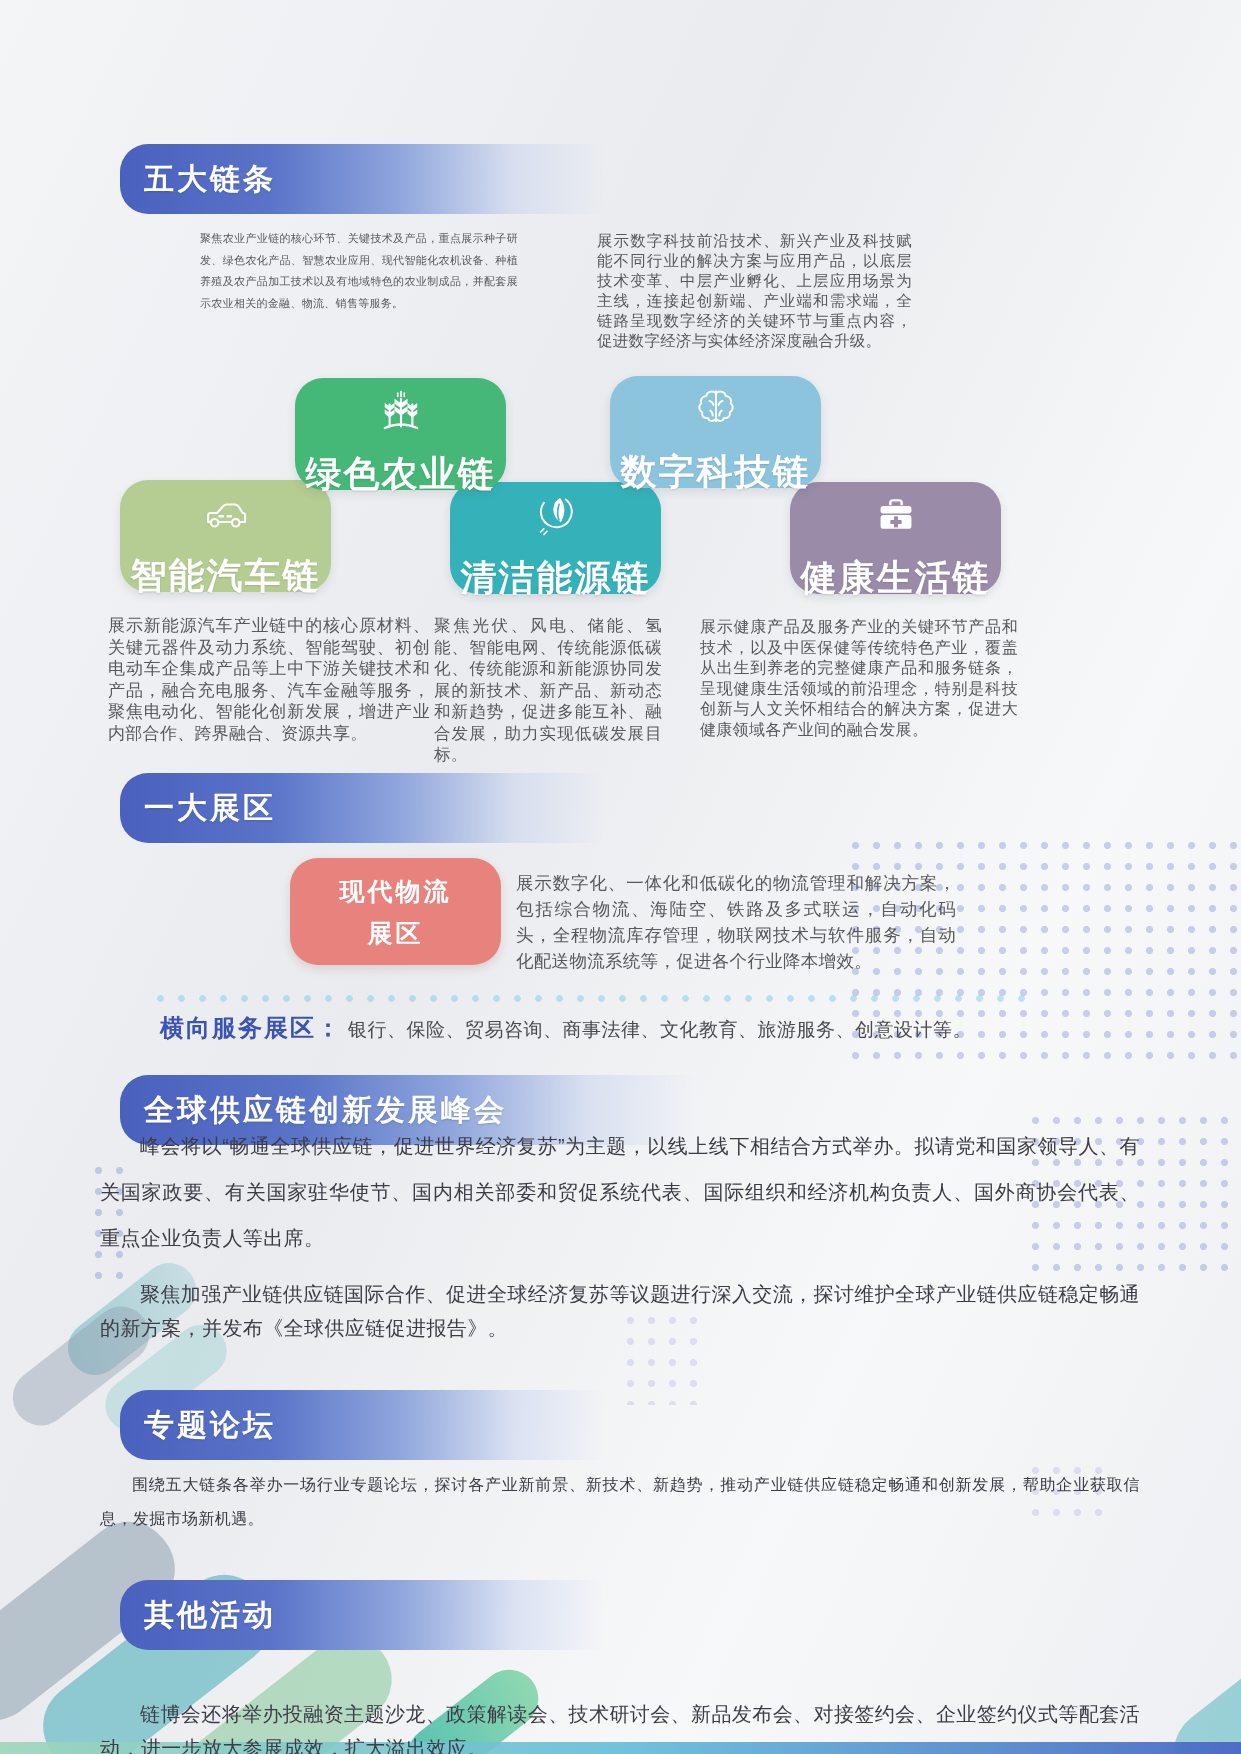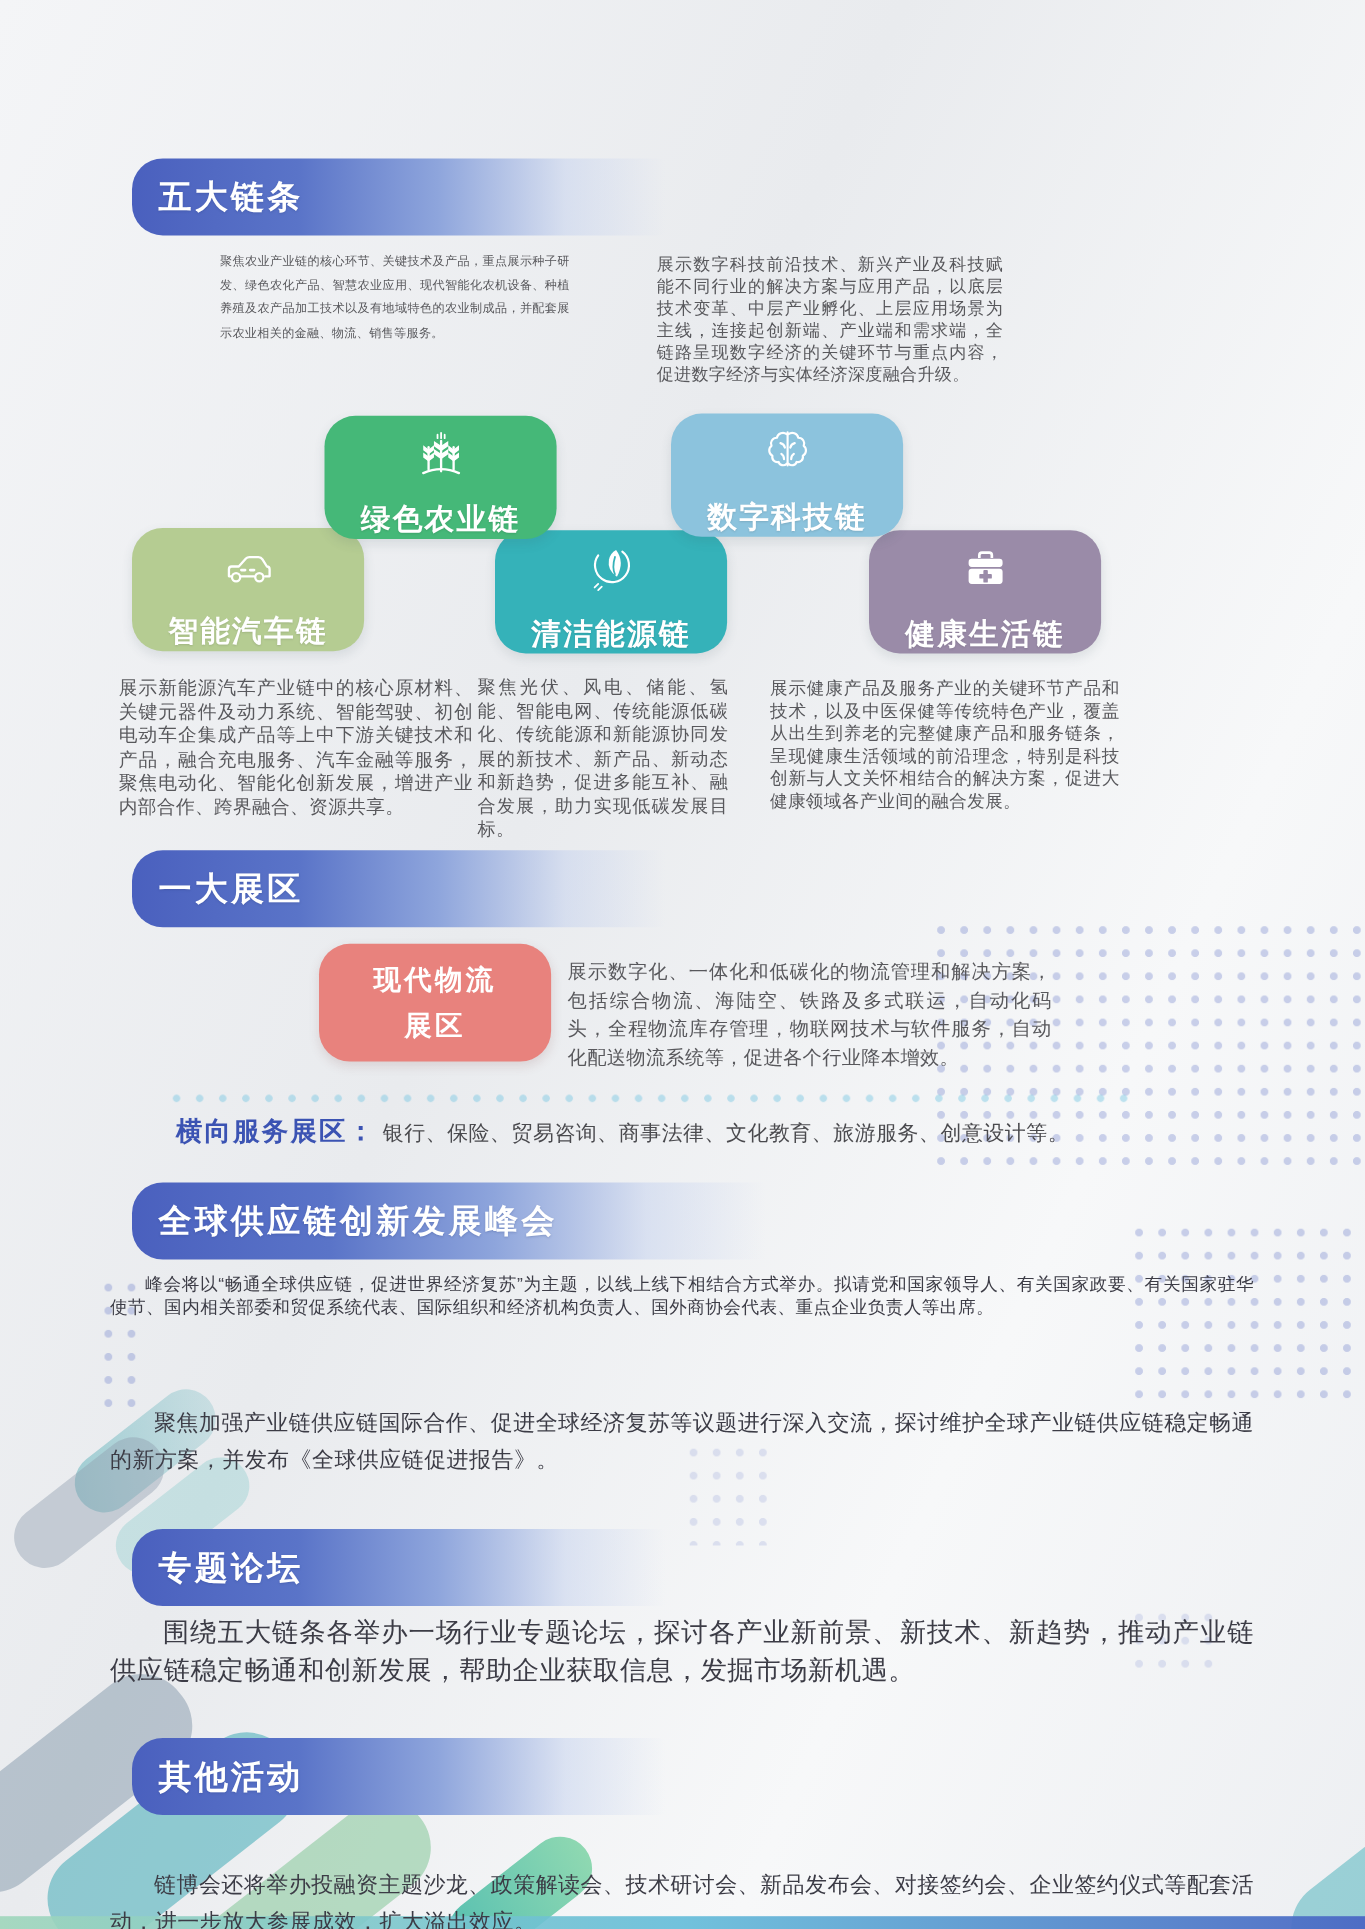--- a/index.html
+++ b/index.html
@@ -16,21 +16,21 @@
     color:#fff;font-size:30px;font-weight:bold;letter-spacing:3px;
     text-shadow:0 1px 2px rgba(40,60,120,.25);
   }
   .para{position:absolute;color:#58585c;text-align:justify;letter-spacing:.3px;}
   .bigpara{position:absolute;color:#3c3c46;text-align:justify;text-indent:2em;letter-spacing:.4px;}
   .card{
     position:absolute;width:211px;height:112px;border-radius:28px;
     display:flex;flex-direction:column;align-items:center;justify-content:flex-start;
     padding-top:7px;box-sizing:border-box;box-shadow:0 4px 10px rgba(60,80,90,.12);
   }
-  .clabel{color:#fff;font-size:27px;font-weight:bold;letter-spacing:2px;margin-top:13px;
+  .clabel{color:#fff;font-size:36px;font-weight:bold;letter-spacing:2px;margin-top:13px;
     text-shadow:0 1px 2px rgba(0,0,0,.12);}
   .cicon{height:56px;display:flex;align-items:center;justify-content:center;}
   .logcard{
     position:absolute;left:290px;top:858px;width:211px;height:107px;border-radius:28px;
     background:#e8827d;display:flex;flex-direction:column;align-items:center;justify-content:center;
     color:#fff;font-size:25px;font-weight:bold;letter-spacing:3px;line-height:42px;
     box-shadow:0 4px 10px rgba(120,60,60,.15);
   }
   .hline{position:absolute;left:160px;top:1012px;display:flex;align-items:baseline;white-space:nowrap;}
   .hlabel{color:#3b53b3;font-size:24px;font-weight:bold;letter-spacing:2px;}
@@ -168,26 +168,26 @@
   <div class="para" style="left:516px;top:870px;width:440px;font-size:17.5px;line-height:26px;">展示数字化、一体化和低碳化的物流管理和解决方案，包括综合物流、海陆空、铁路及多式联运，自动化码头，全程物流库存管理，物联网技术与软件服务，自动化配送物流系统等，促进各个行业降本增效。</div>
 
   <div class="hline">
     <span class="hlabel">横向服务展区：</span>
     <span class="htext">银行、保险、贸易咨询、商事法律、文化教育、旅游服务、创意设计等。</span>
   </div>
 
   <div class="pill" style="top:1075px;width:600px;">
     <span>全球供应链创新发展峰会</span>
   </div>
-  <div class="bigpara" style="left:100px;top:1158px;width:1040px;font-size:16px;line-height:21px;">峰会将以“畅通全球供应链，促进世界经济复苏”为主题，以线上线下相结合方式举办。拟请党和国家领导人、有关国家政要、有关国家驻华使节、国内相关部委和贸促系统代表、国际组织和经济机构负责人、国外商协会代表、重点企业负责人等出席。</div>
+  <div class="bigpara" style="left:100px;top:1123px;width:1040px;font-size:20px;line-height:46px;">峰会将以“畅通全球供应链，促进世界经济复苏”为主题，以线上线下相结合方式举办。拟请党和国家领导人、有关国家政要、有关国家驻华使节、国内相关部委和贸促系统代表、国际组织和经济机构负责人、国外商协会代表、重点企业负责人等出席。</div>
   <div class="bigpara" style="left:100px;top:1277px;width:1040px;font-size:20px;line-height:34px;">聚焦加强产业链供应链国际合作、促进全球经济复苏等议题进行深入交流，探讨维护全球产业链供应链稳定畅通的新方案，并发布《全球供应链促进报告》。</div>
 
   <div class="pill" style="top:1390px;width:505px;">
     <span>专题论坛</span>
   </div>
-  <div class="bigpara" style="left:100px;top:1468px;width:1040px;font-size:24px;line-height:34px;">围绕五大链条各举办一场行业专题论坛，探讨各产业新前景、新技术、新趋势，推动产业链供应链稳定畅通和创新发展，帮助企业获取信息，发掘市场新机遇。</div>
+  <div class="bigpara" style="left:100px;top:1468px;width:1040px;font-size:16px;line-height:34px;">围绕五大链条各举办一场行业专题论坛，探讨各产业新前景、新技术、新趋势，推动产业链供应链稳定畅通和创新发展，帮助企业获取信息，发掘市场新机遇。</div>
 
   <div class="pill" style="top:1580px;width:505px;">
     <span>其他活动</span>
   </div>
   <div class="bigpara" style="left:100px;top:1697px;width:1040px;font-size:20px;line-height:34px;">链博会还将举办投融资主题沙龙、政策解读会、技术研讨会、新品发布会、对接签约会、企业签约仪式等配套活动，进一步放大参展成效，扩大溢出效应。</div>
 
 </div>
 
 </body></html>

